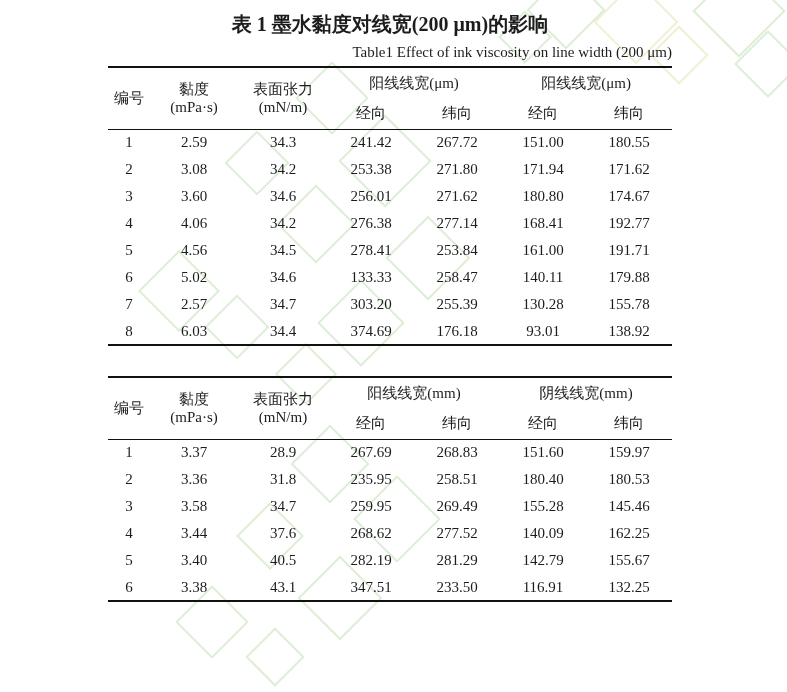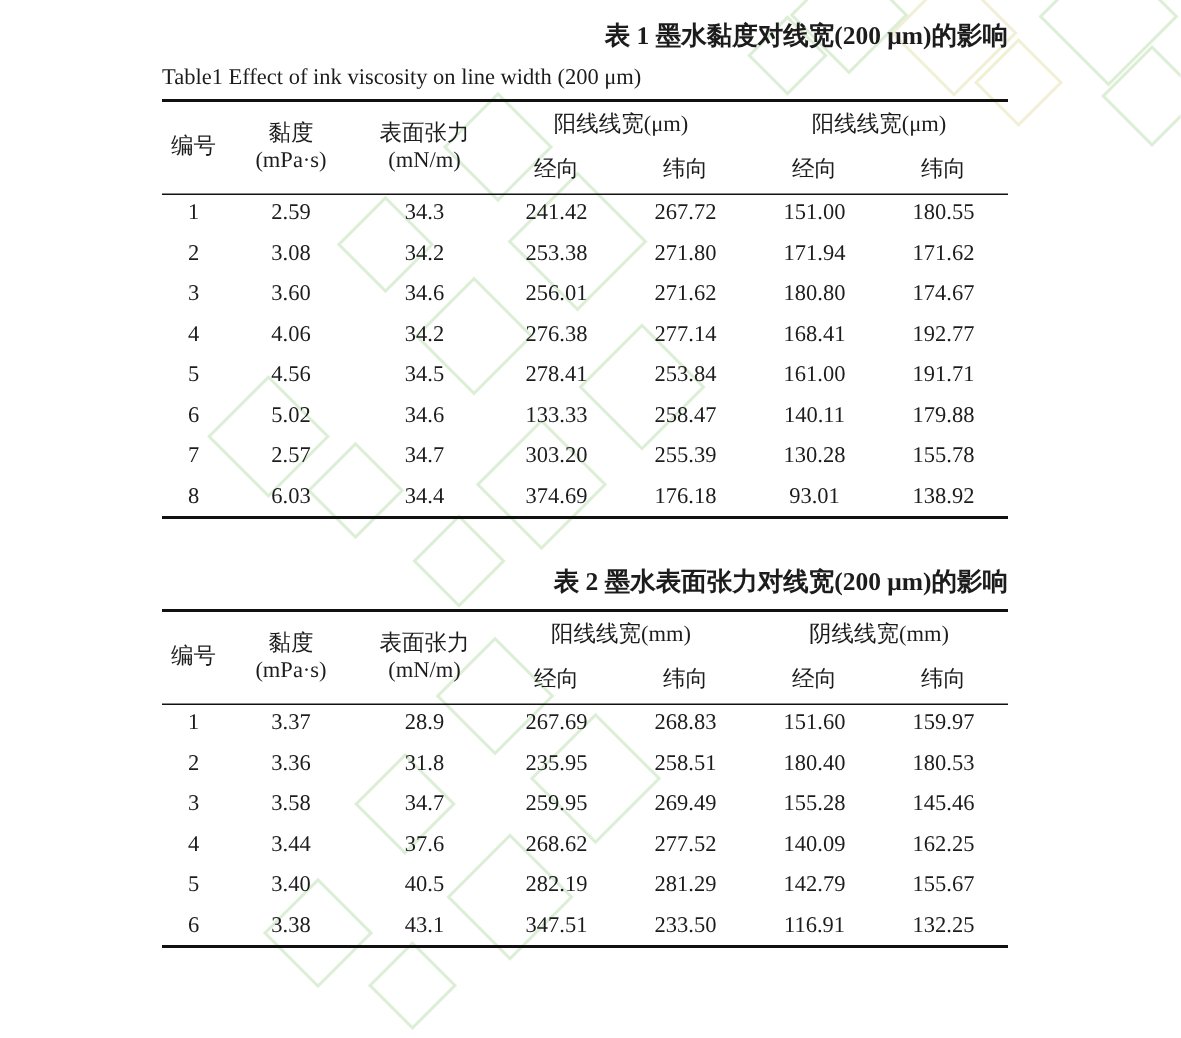--- a/index.html
+++ b/index.html
@@ -21,27 +21,27 @@
   .wm.yellow { border-color: rgba(222, 212, 150, 0.38); }
   .content {
     position: relative;
     width: 564px;
     margin-left: 108px;
     padding-top: 12px;
     z-index: 1;
   }
   .tbl-block2 { margin-top: 30px; }
   .zh-title {
-    font-size: 17px; font-weight: bold;
-    text-align: right; line-height: 24px;
+    font-size: 20px; font-weight: bold;
+    text-align: center; line-height: 24px;
     margin: 0 0 6px 0;
   }
   .en-title {
     font-size: 15px; font-weight: normal;
-    text-align: left; line-height: 20px;
+    text-align: right; line-height: 20px;
     margin: 0 0 4px 0;
   }
   table {
     width: 564px;
     border-collapse: collapse;
     table-layout: fixed;
     border-top: 2.2px solid #111;
     border-bottom: 2.2px solid #111;
     font-size: 15px;
   }
@@ -195,21 +195,20 @@
             <td>374.69</td>
             <td>176.18</td>
             <td>93.01</td>
             <td>138.92</td>
           </tr>
         </tbody>
     </table>
   </section>
 
   <section class="tbl-block2">
-    <h3 class="zh-title">表 2 墨水表面张力对线宽(200 μm)的影响</h3>
     <table class="t2">
       <colgroup>
         <col class="c-id">
           <col class="c-vis">
           <col class="c-st">
         <col class="c-n">
           <col class="c-n">
           <col class="c-n">
           <col class="c-n">
       </colgroup>

